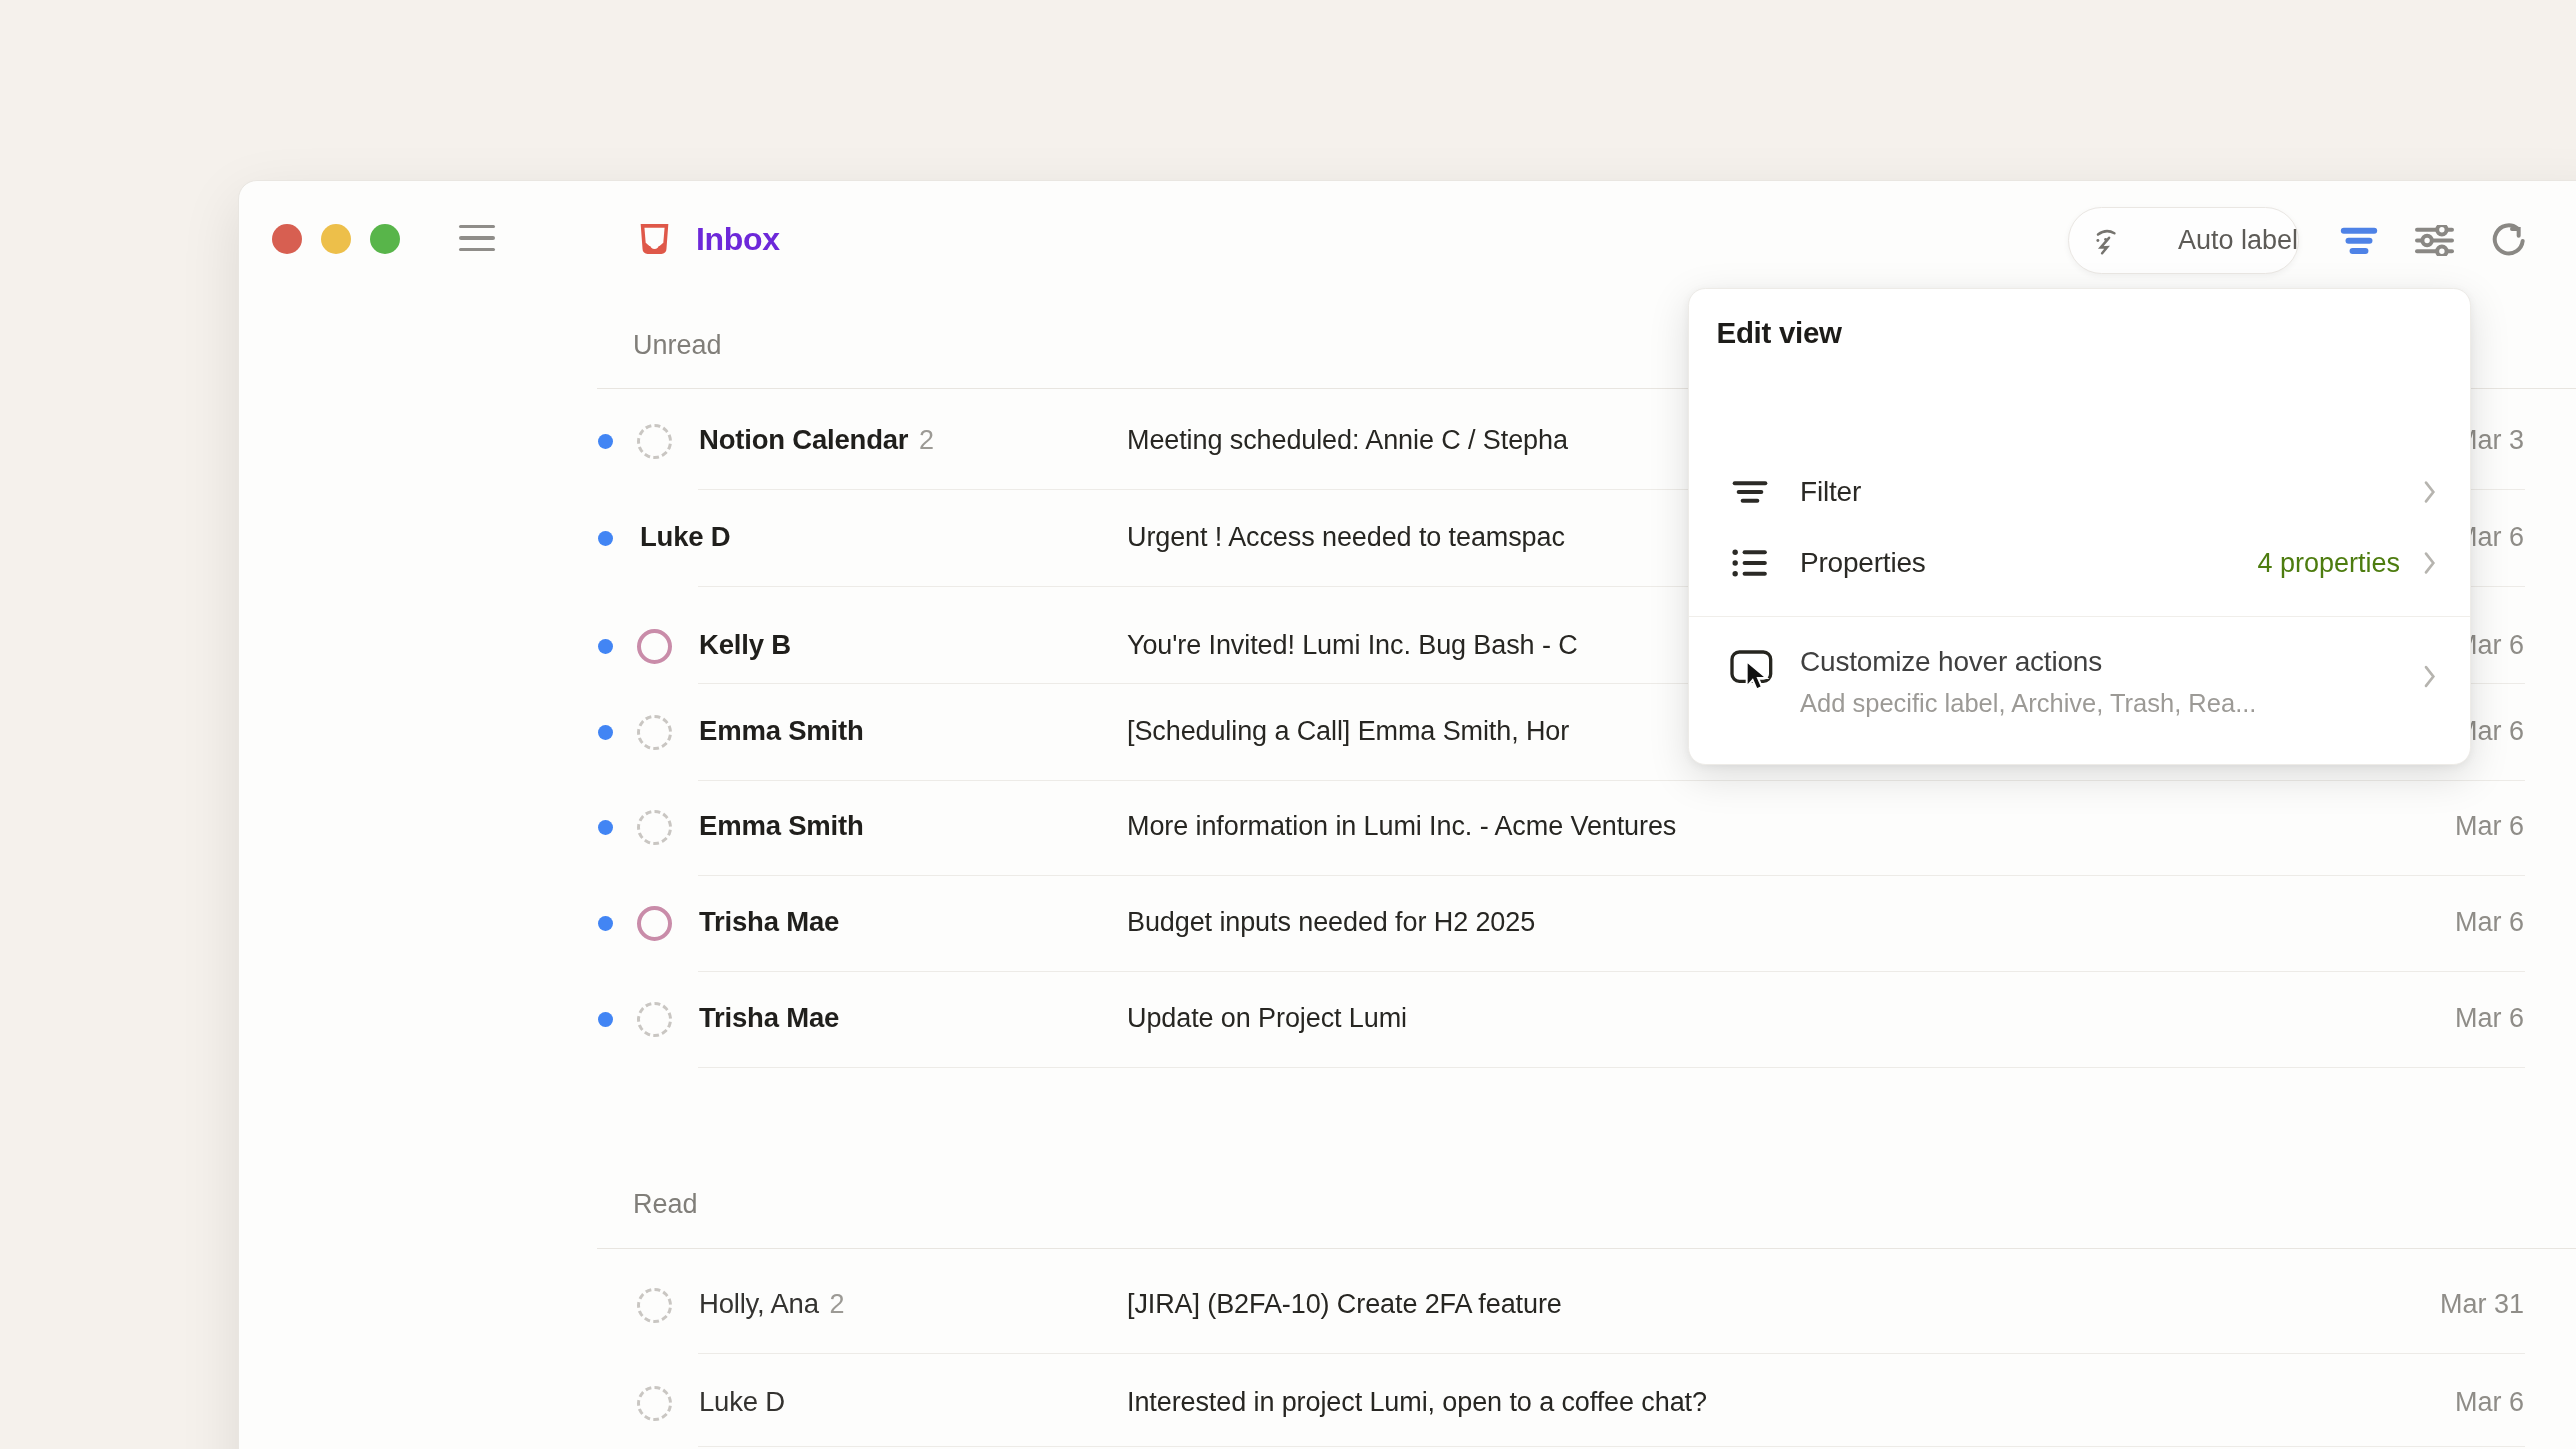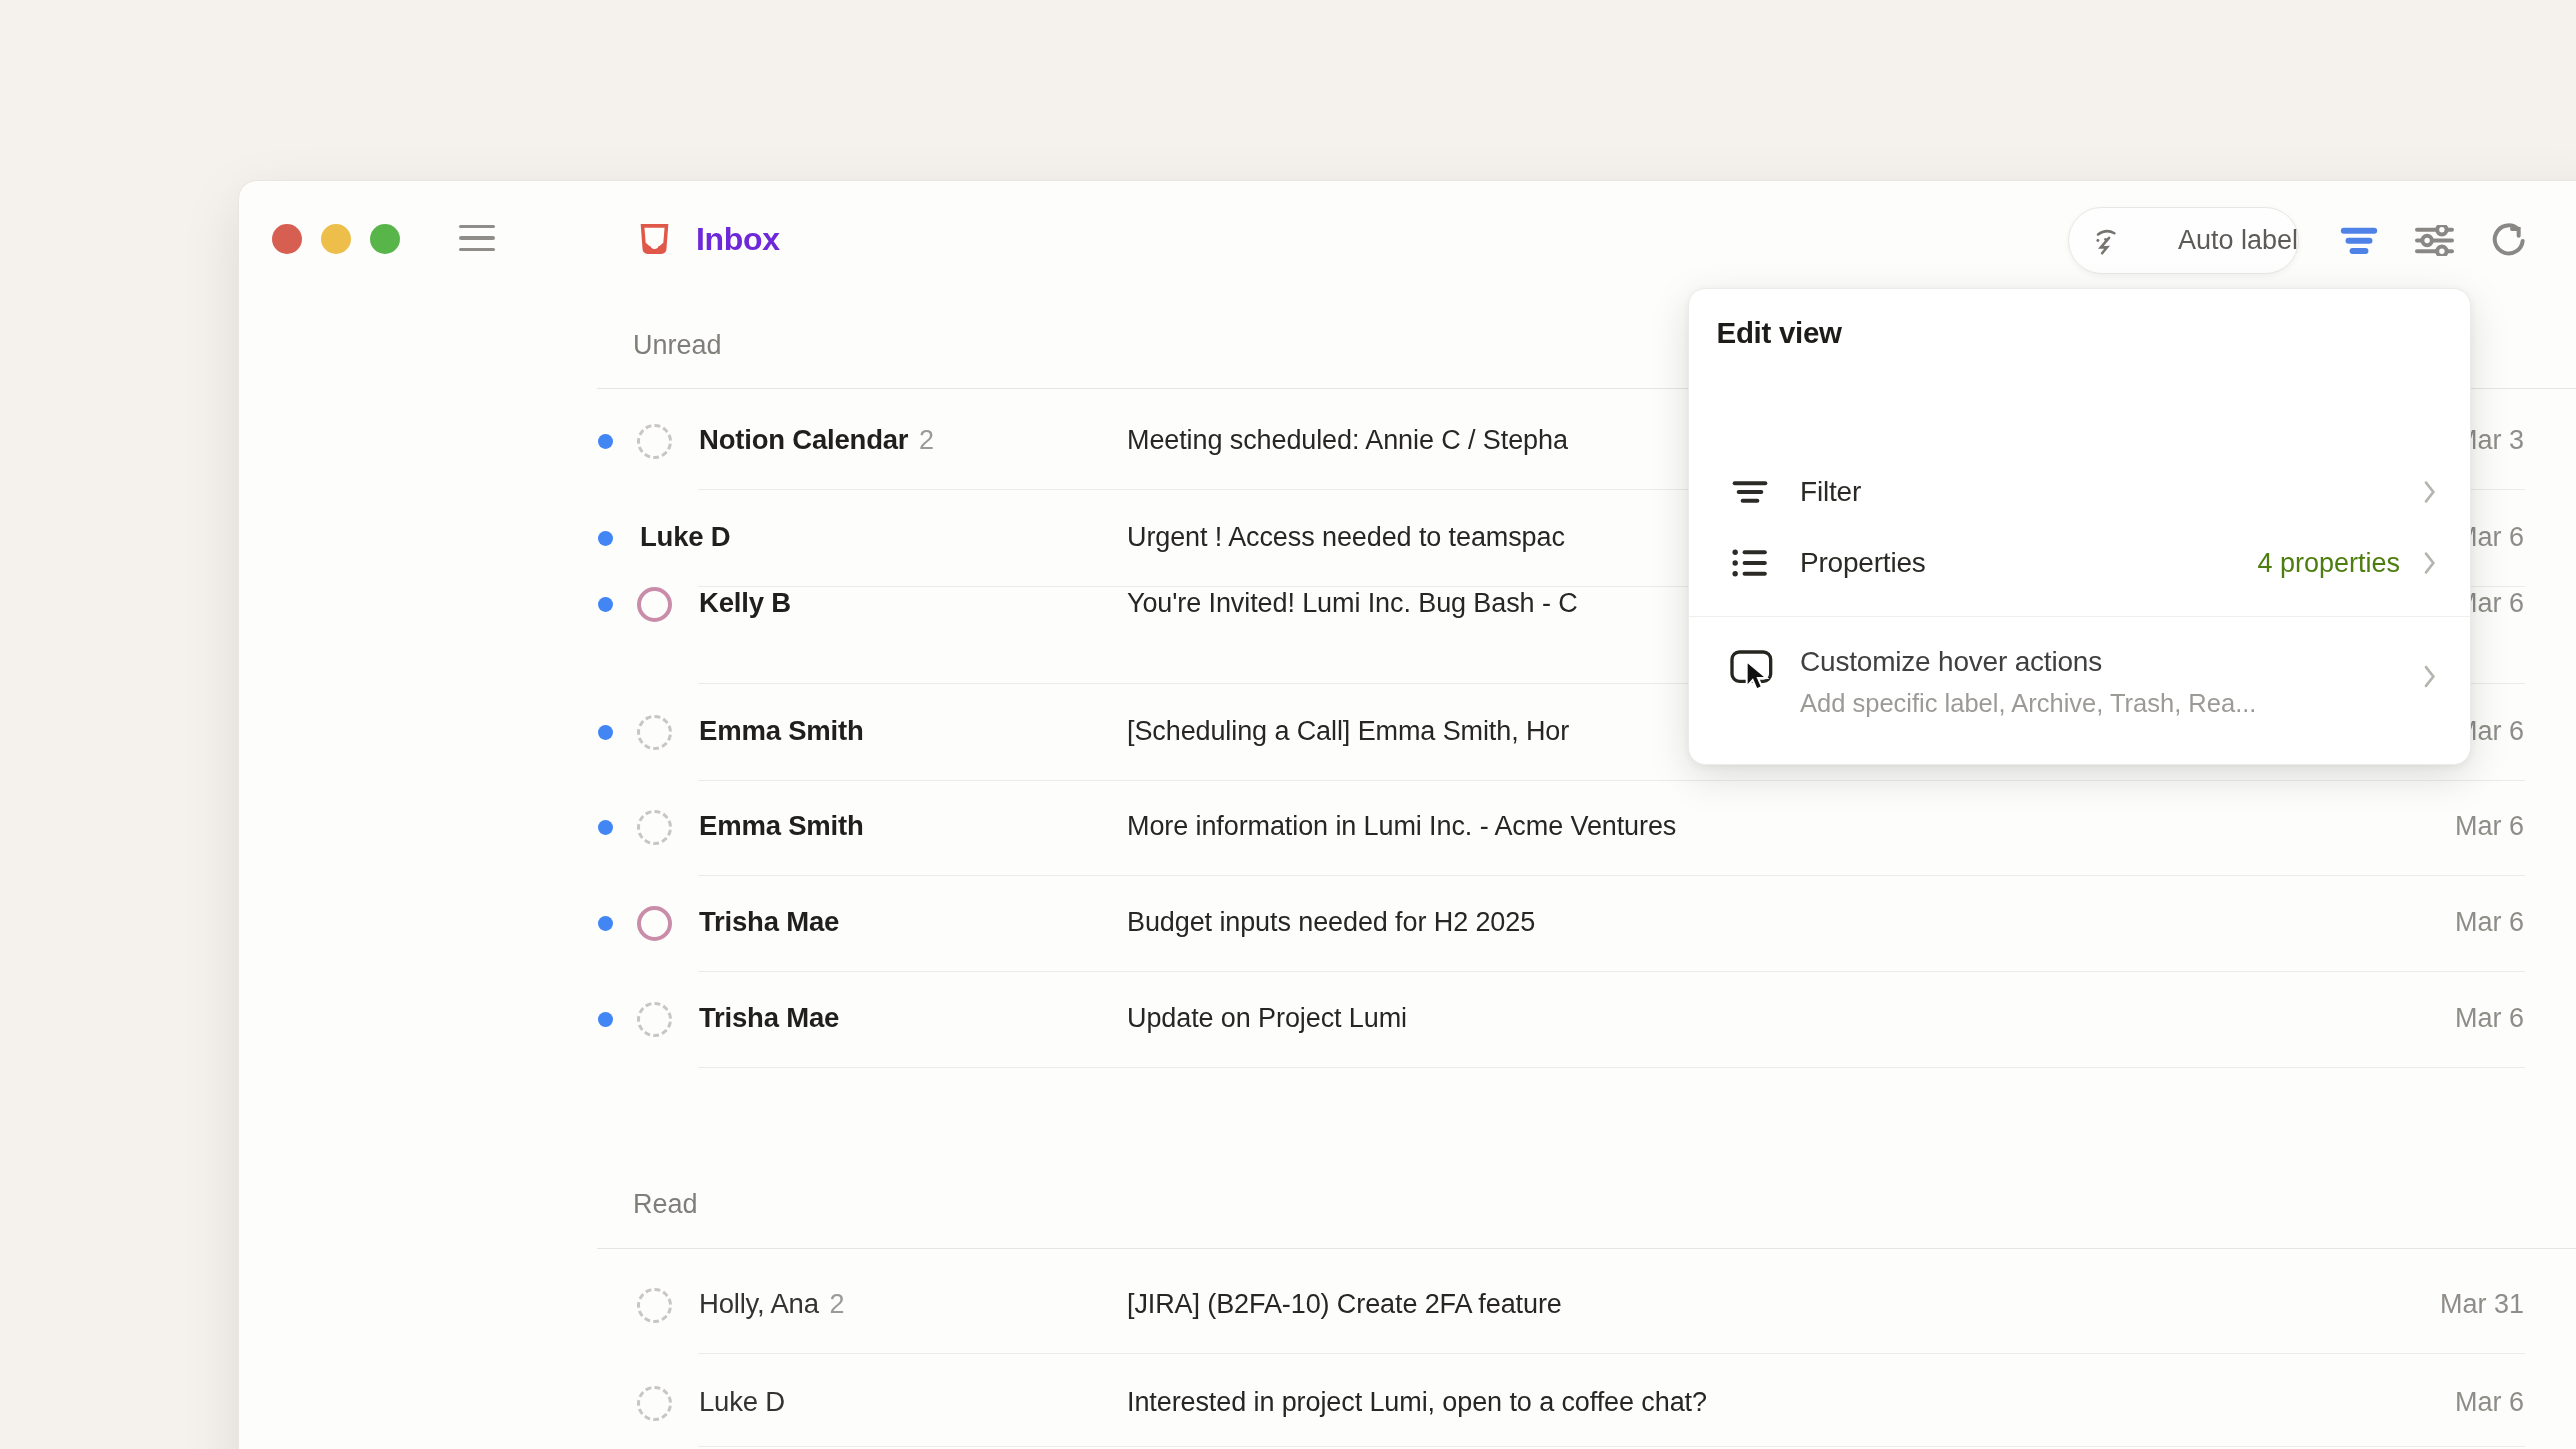--- a/index.html
+++ b/index.html
@@ -143,21 +143,21 @@
   <div class="mail-row noavatar" style="top:490px;">
     <span class="dot"></span>
     <span class="namewrap">
         <span class="name">Luke D</span>
       </span>
     <span class="subject">Urgent ! Access needed to teamspac</span>
     <span class="date">Mar 6</span>
   </div>
   <div class="row-divider" style="top:586px;"></div>
 
-  <div class="mail-row" style="top:556px;">
+  <div class="mail-row" style="top:598px;">
     <span class="dot"></span>
     <span class="avatar ring"></span>
     <span class="namewrap">
         <span class="name">Kelly B</span>
       </span>
     <span class="subject">You're Invited! Lumi Inc. Bug Bash - C</span>
     <span class="date">Mar 6</span>
   </div>
   <div class="row-divider" style="top:683px;"></div>
 

